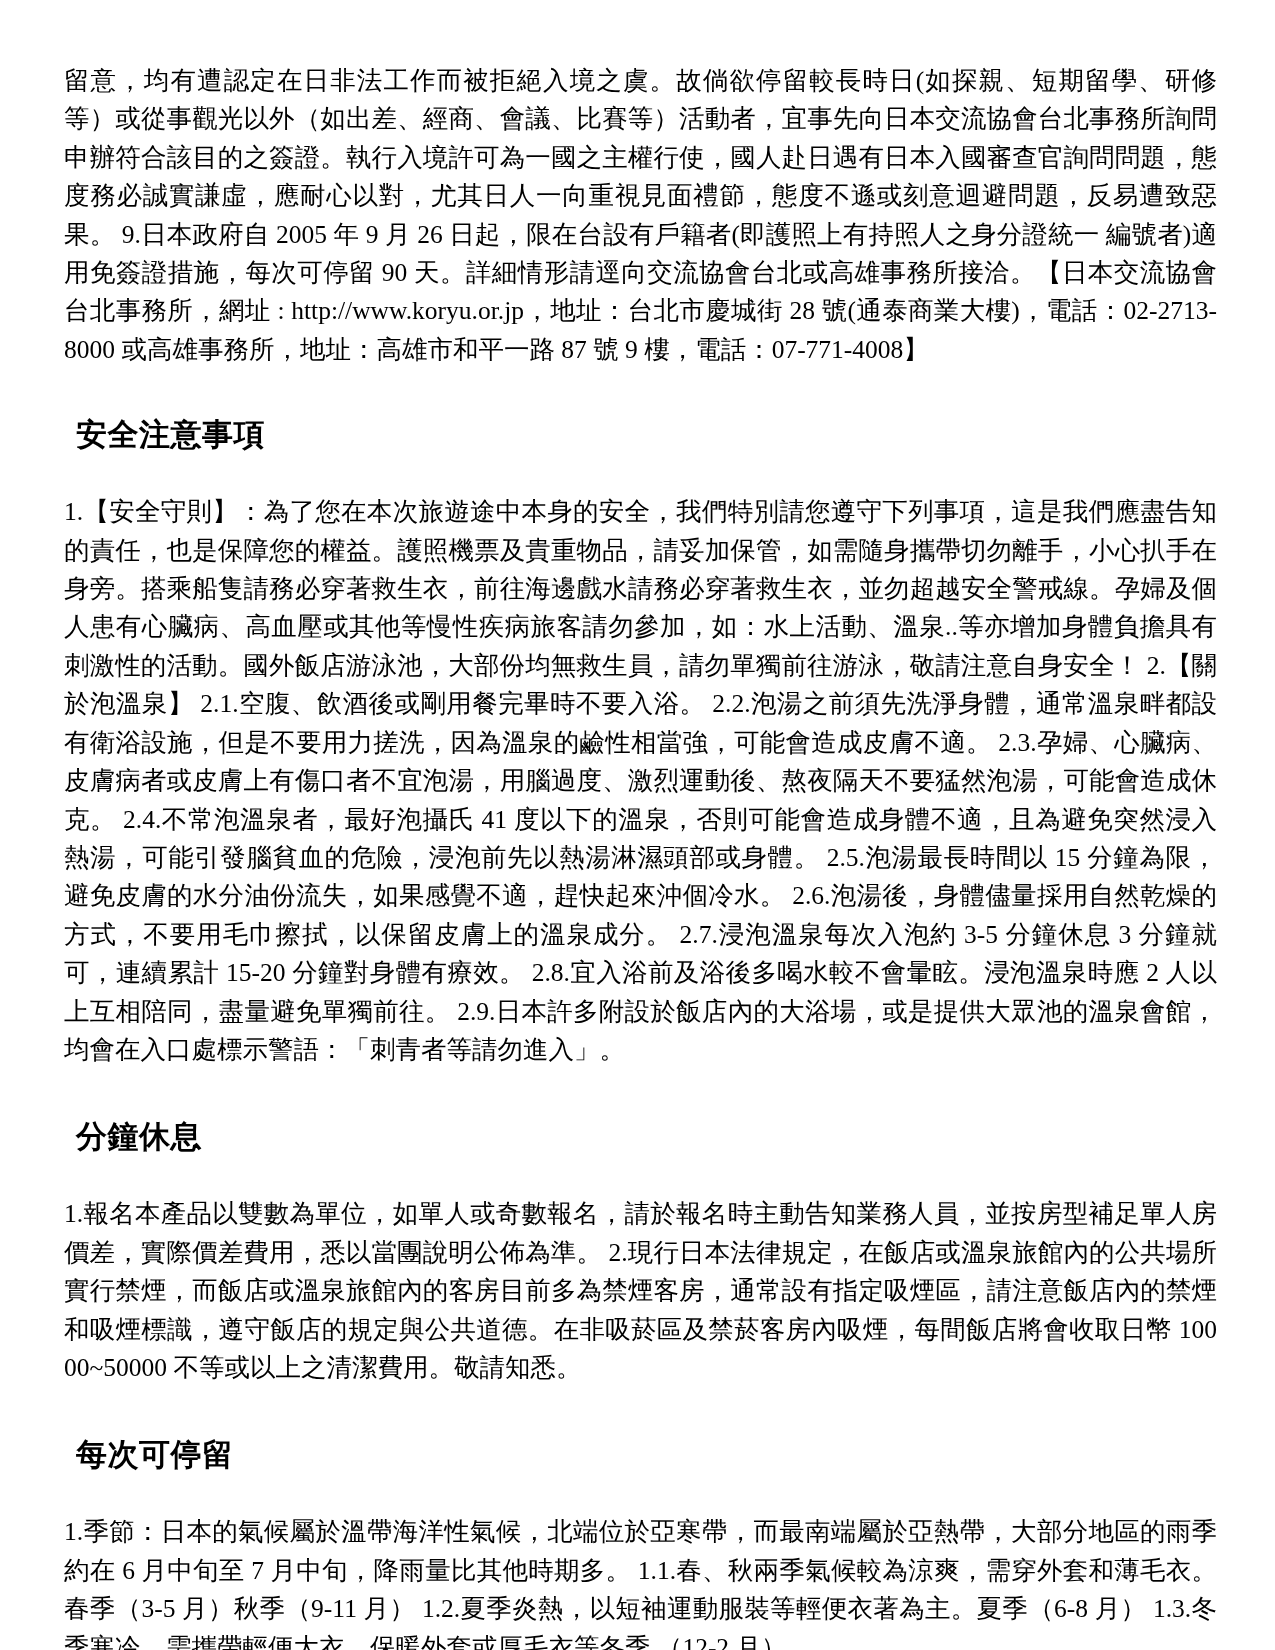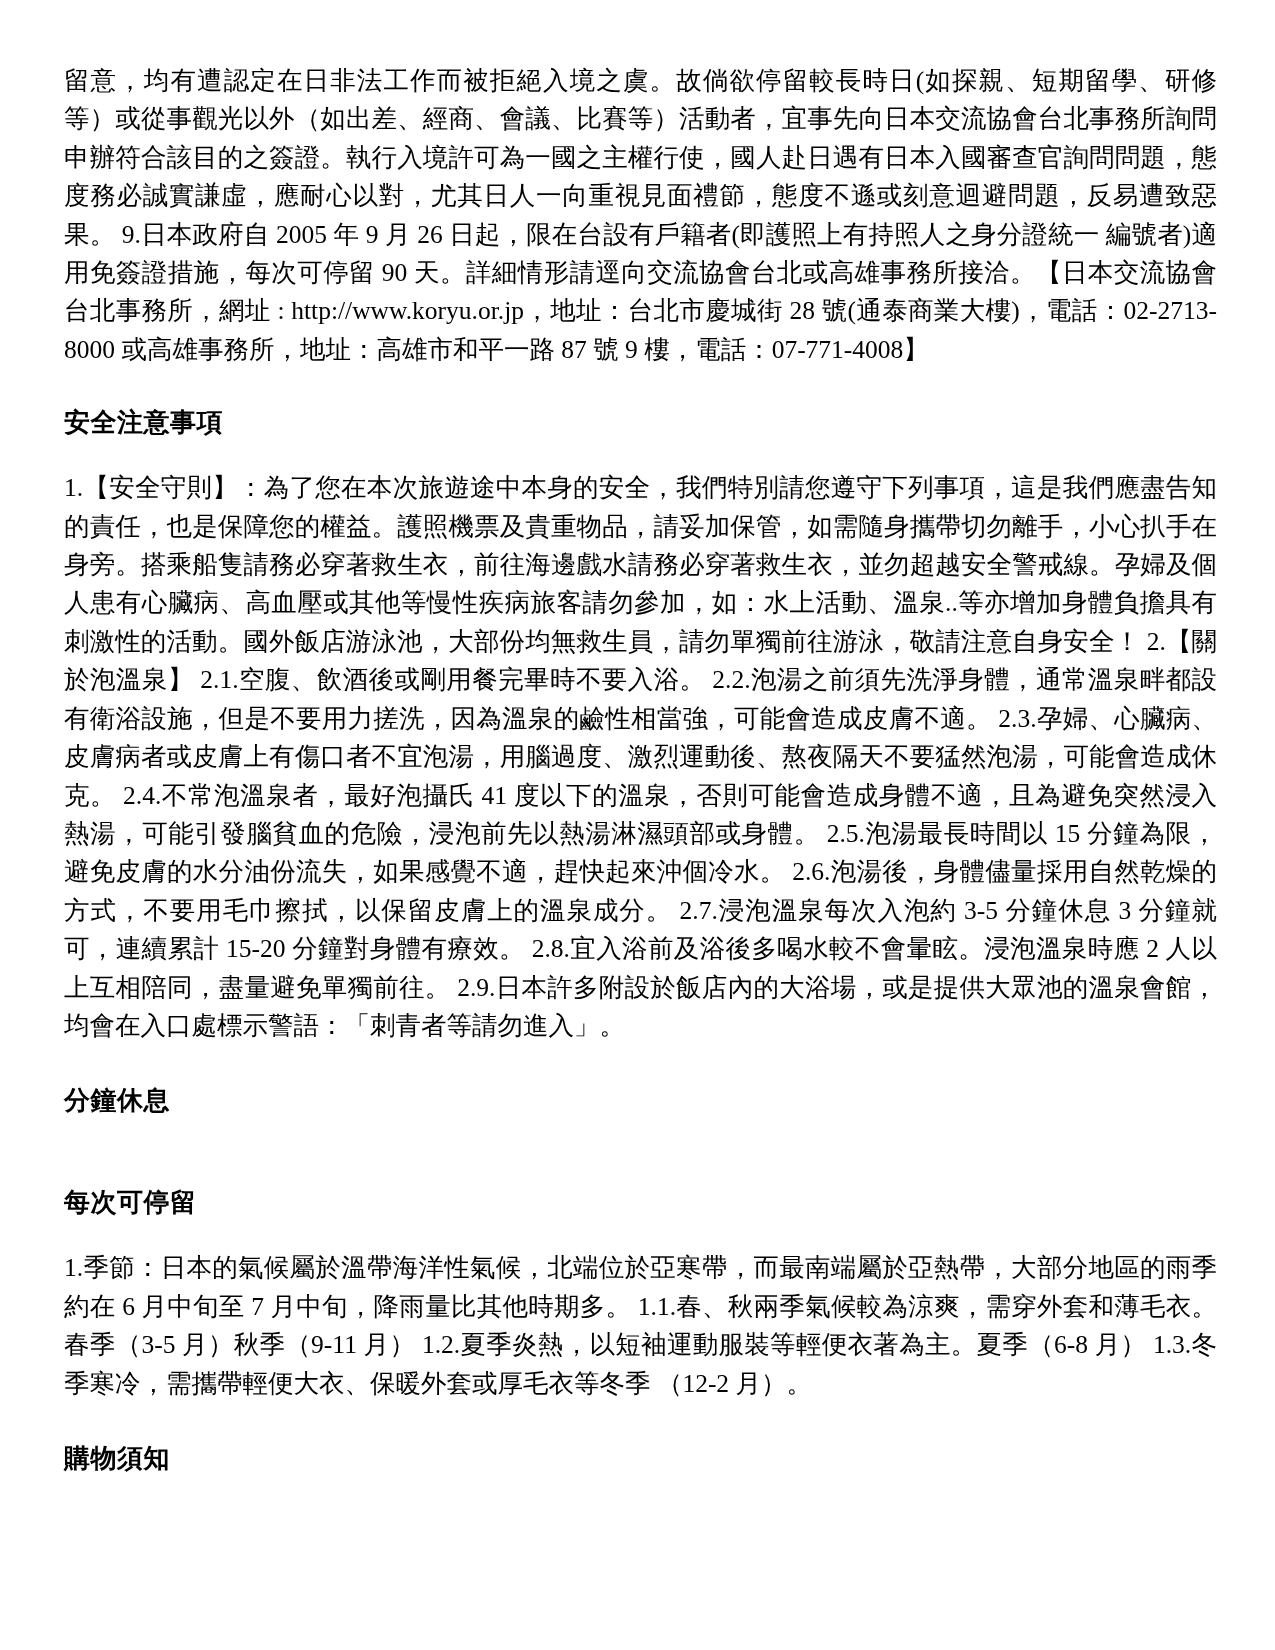--- a/index.html
+++ b/index.html
@@ -32,26 +32,26 @@
     line-height: 38.4px;
     text-align: justify;
     text-justify: inter-character;
     text-indent: 0;
     letter-spacing: 0px;
     word-break: break-all;
     -ms-hyphens: none;
     hyphens: none;
   }
   h2.section-heading {
-    margin: 0;
-    font-size: 26px;
+    margin: 12px;
+    font-size: 31px;
     line-height: 40px;
     font-weight: bold;
     letter-spacing: 0.5px;
-    font-family: Liberation Serif, serif;
+    font-family: Liberation Sans, sans-serif;
   }
   
   .gap-intro-heading { height: 34px; }
   .gap-heading-body  { height: 26px; }
   .gap-body-heading  { height: 36px; }
   .spacer { width: 100%; }
 </style>
 </head>
 <body>
 
@@ -67,20 +67,21 @@
     <div class="spacer gap-heading-body"></div>
 
     <p class="para">1.【安全守則】：為了您在本次旅遊途中本身的安全，我們特別請您遵守下列事項，這是我們應盡告知的責任，也是保障您的權益。護照機票及貴重物品，請妥加保管，如需隨身攜帶切勿離手，小心扒手在身旁。搭乘船隻請務必穿著救生衣，前往海邊戲水請務必穿著救生衣，並勿超越安全警戒線。孕婦及個人患有心臟病、高血壓或其他等慢性疾病旅客請勿參加，如：水上活動、溫泉..等亦增加身體負擔具有刺激性的活動。國外飯店游泳池，大部份均無救生員，請勿單獨前往游泳，敬請注意自身安全！ 2.【關於泡溫泉】 2.1.空腹、飲酒後或剛用餐完畢時不要入浴。 2.2.泡湯之前須先洗淨身體，通常溫泉畔都設有衛浴設施，但是不要用力搓洗，因為溫泉的鹼性相當強，可能會造成皮膚不適。 2.3.孕婦、心臟病、皮膚病者或皮膚上有傷口者不宜泡湯，用腦過度、激烈運動後、熬夜隔天不要猛然泡湯，可能會造成休克。 2.4.不常泡溫泉者，最好泡攝氏 41 度以下的溫泉，否則可能會造成身體不適，且為避免突然浸入熱湯，可能引發腦貧血的危險，浸泡前先以熱湯淋濕頭部或身體。 2.5.泡湯最長時間以 15 分鐘為限，避免皮膚的水分油份流失，如果感覺不適，趕快起來沖個冷水。 2.6.泡湯後，身體儘量採用自然乾燥的方式，不要用毛巾擦拭，以保留皮膚上的溫泉成分。 2.7.浸泡溫泉每次入泡約 3-5 分鐘休息 3 分鐘就可，連續累計 15-20 分鐘對身體有療效。 2.8.宜入浴前及浴後多喝水較不會暈眩。浸泡溫泉時應 2 人以上互相陪同，盡量避免單獨前往。 2.9.日本許多附設於飯店內的大浴場，或是提供大眾池的溫泉會館，均會在入口處標示警語：「刺青者等請勿進入」。</p>
 
     <div class="spacer gap-body-heading"></div>
 
     <h2 class="section-heading">分鐘休息</h2>
 
     <div class="spacer gap-heading-body"></div>
 
+    <p class="para">1.報名本產品以雙數為單位，如單人或奇數報名，請於報名時主動告知業務人員，並按房型補足單人房價差，實際價差費用，悉以當團說明公佈為準。 2.現行日本法律規定，在飯店或溫泉旅館內的公共場所實行禁煙，而飯店或溫泉旅館內的客房目前多為禁煙客房，通常設有指定吸煙區，請注意飯店內的禁煙和吸煙標識，遵守飯店的規定與公共道德。在非吸菸區及禁菸客房內吸煙，每間飯店將會收取日幣 10000~50000 不等或以上之清潔費用。敬請知悉。</p>
 
     <div class="spacer gap-body-heading"></div>
 
     <h2 class="section-heading">每次可停留</h2>
 
     <div class="spacer gap-heading-body"></div>
 
     <p class="para">1.季節：日本的氣候屬於溫帶海洋性氣候，北端位於亞寒帶，而最南端屬於亞熱帶，大部分地區的雨季約在 6 月中旬至 7 月中旬，降雨量比其他時期多。 1.1.春、秋兩季氣候較為涼爽，需穿外套和薄毛衣。春季（3-5 月）秋季（9-11 月） 1.2.夏季炎熱，以短袖運動服裝等輕便衣著為主。夏季（6-8 月） 1.3.冬季寒冷，需攜帶輕便大衣、保暖外套或厚毛衣等冬季 （12-2 月）。</p>
 
     <div class="spacer gap-body-heading"></div>

